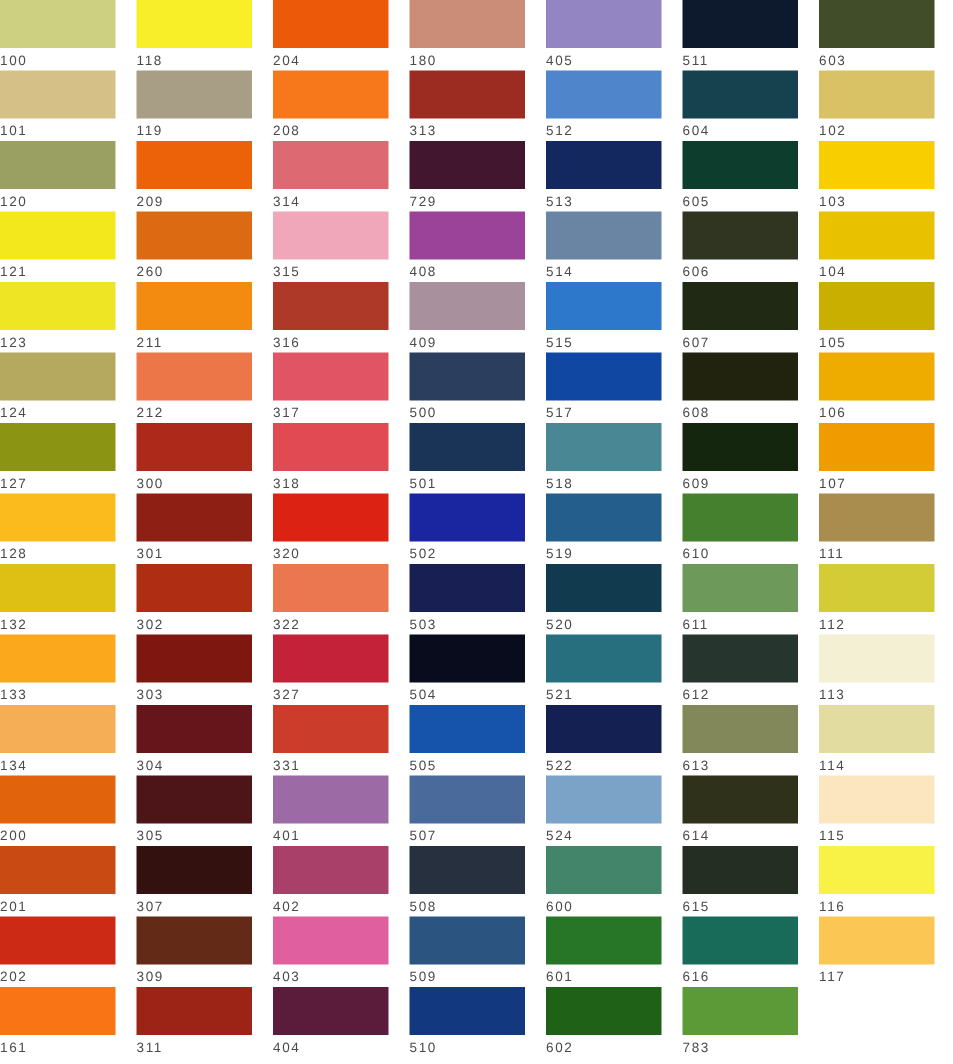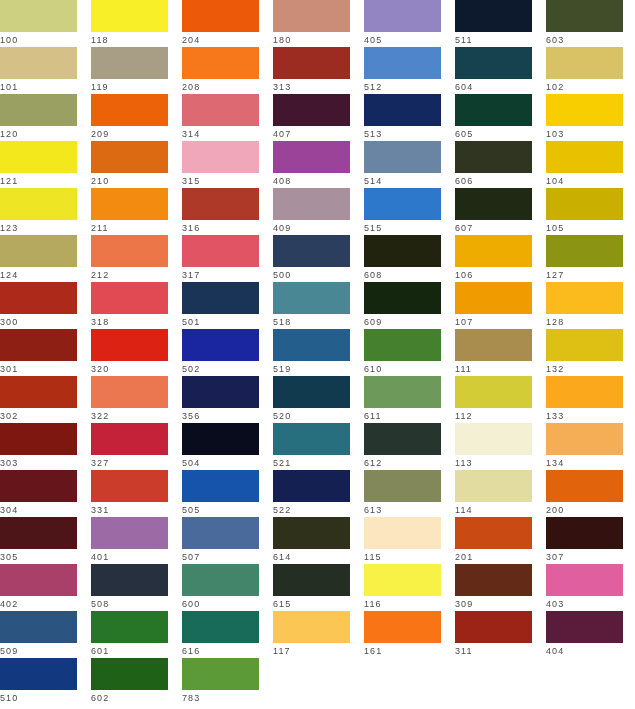--- a/index.html
+++ b/index.html
@@ -115,41 +115,41 @@
     <div class="swatch-cell">
       <span class="swatch-chip" title="#ec6209" style="background-color: rgb(236, 98, 9);"></span>
       <span class="swatch-label">209</span>
     </div>
     <div class="swatch-cell">
       <span class="swatch-chip" title="#dd6a72" style="background-color: rgb(221, 106, 114);"></span>
       <span class="swatch-label">314</span>
     </div>
     <div class="swatch-cell">
       <span class="swatch-chip" title="#43162f" style="background-color: rgb(67, 22, 47);"></span>
-      <span class="swatch-label">407</span>
+      <span class="swatch-label">729</span>
     </div>
     <div class="swatch-cell">
       <span class="swatch-chip" title="#13285e" style="background-color: rgb(19, 40, 94);"></span>
       <span class="swatch-label">513</span>
     </div>
     <div class="swatch-cell">
       <span class="swatch-chip" title="#0d3d2c" style="background-color: rgb(13, 61, 44);"></span>
       <span class="swatch-label">605</span>
     </div>
     <div class="swatch-cell">
       <span class="swatch-chip" title="#f9ce00" style="background-color: rgb(249, 206, 0);"></span>
       <span class="swatch-label">103</span>
     </div>
     <div class="swatch-cell">
       <span class="swatch-chip" title="#f2e81c" style="background-color: rgb(242, 232, 28);"></span>
       <span class="swatch-label">121</span>
     </div>
     <div class="swatch-cell">
       <span class="swatch-chip" title="#db6a12" style="background-color: rgb(219, 106, 18);"></span>
-      <span class="swatch-label">210</span>
+      <span class="swatch-label">260</span>
     </div>
     <div class="swatch-cell">
       <span class="swatch-chip" title="#f0a7b9" style="background-color: rgb(240, 167, 185);"></span>
       <span class="swatch-label">315</span>
     </div>
     <div class="swatch-cell">
       <span class="swatch-chip" title="#9a4399" style="background-color: rgb(154, 67, 153);"></span>
       <span class="swatch-label">408</span>
     </div>
     <div class="swatch-cell">
@@ -202,20 +202,24 @@
     </div>
     <div class="swatch-cell">
       <span class="swatch-chip" title="#e15463" style="background-color: rgb(225, 84, 99);"></span>
       <span class="swatch-label">317</span>
     </div>
     <div class="swatch-cell">
       <span class="swatch-chip" title="#2c3e5e" style="background-color: rgb(44, 62, 94);"></span>
       <span class="swatch-label">500</span>
     </div>
     <div class="swatch-cell">
+      <span class="swatch-chip" title="#0f47a2" style="background-color: rgb(15, 71, 162);"></span>
+      <span class="swatch-label">517</span>
+    </div>
+    <div class="swatch-cell">
       <span class="swatch-chip" title="#22230e" style="background-color: rgb(34, 35, 14);"></span>
       <span class="swatch-label">608</span>
     </div>
     <div class="swatch-cell">
       <span class="swatch-chip" title="#eeac00" style="background-color: rgb(238, 172, 0);"></span>
       <span class="swatch-label">106</span>
     </div>
     <div class="swatch-cell">
       <span class="swatch-chip" title="#8c9413" style="background-color: rgb(140, 148, 19);"></span>
       <span class="swatch-label">127</span>
@@ -279,21 +283,21 @@
     <div class="swatch-cell">
       <span class="swatch-chip" title="#ae2d13" style="background-color: rgb(174, 45, 19);"></span>
       <span class="swatch-label">302</span>
     </div>
     <div class="swatch-cell">
       <span class="swatch-chip" title="#ea7750" style="background-color: rgb(234, 119, 80);"></span>
       <span class="swatch-label">322</span>
     </div>
     <div class="swatch-cell">
       <span class="swatch-chip" title="#181f52" style="background-color: rgb(24, 31, 82);"></span>
-      <span class="swatch-label">356</span>
+      <span class="swatch-label">503</span>
     </div>
     <div class="swatch-cell">
       <span class="swatch-chip" title="#123a4f" style="background-color: rgb(18, 58, 79);"></span>
       <span class="swatch-label">520</span>
     </div>
     <div class="swatch-cell">
       <span class="swatch-chip" title="#6d9a5a" style="background-color: rgb(109, 154, 90);"></span>
       <span class="swatch-label">611</span>
     </div>
     <div class="swatch-cell">
@@ -366,20 +370,24 @@
     </div>
     <div class="swatch-cell">
       <span class="swatch-chip" title="#9c6ba5" style="background-color: rgb(156, 107, 165);"></span>
       <span class="swatch-label">401</span>
     </div>
     <div class="swatch-cell">
       <span class="swatch-chip" title="#4a6a9c" style="background-color: rgb(74, 106, 156);"></span>
       <span class="swatch-label">507</span>
     </div>
     <div class="swatch-cell">
+      <span class="swatch-chip" title="#7ba2c7" style="background-color: rgb(123, 162, 199);"></span>
+      <span class="swatch-label">524</span>
+    </div>
+    <div class="swatch-cell">
       <span class="swatch-chip" title="#2f311b" style="background-color: rgb(47, 49, 27);"></span>
       <span class="swatch-label">614</span>
     </div>
     <div class="swatch-cell">
       <span class="swatch-chip" title="#fbe6c0" style="background-color: rgb(251, 230, 192);"></span>
       <span class="swatch-label">115</span>
     </div>
     <div class="swatch-cell">
       <span class="swatch-chip" title="#ca4a14" style="background-color: rgb(202, 74, 20);"></span>
       <span class="swatch-label">201</span>
@@ -400,20 +408,24 @@
       <span class="swatch-chip" title="#42856b" style="background-color: rgb(66, 133, 107);"></span>
       <span class="swatch-label">600</span>
     </div>
     <div class="swatch-cell">
       <span class="swatch-chip" title="#252e22" style="background-color: rgb(37, 46, 34);"></span>
       <span class="swatch-label">615</span>
     </div>
     <div class="swatch-cell">
       <span class="swatch-chip" title="#f9f246" style="background-color: rgb(249, 242, 70);"></span>
       <span class="swatch-label">116</span>
+    </div>
+    <div class="swatch-cell">
+      <span class="swatch-chip" title="#cc2a15" style="background-color: rgb(204, 42, 21);"></span>
+      <span class="swatch-label">202</span>
     </div>
     <div class="swatch-cell">
       <span class="swatch-chip" title="#632a17" style="background-color: rgb(99, 42, 23);"></span>
       <span class="swatch-label">309</span>
     </div>
     <div class="swatch-cell">
       <span class="swatch-chip" title="#e0609f" style="background-color: rgb(224, 96, 159);"></span>
       <span class="swatch-label">403</span>
     </div>
     <div class="swatch-cell">

